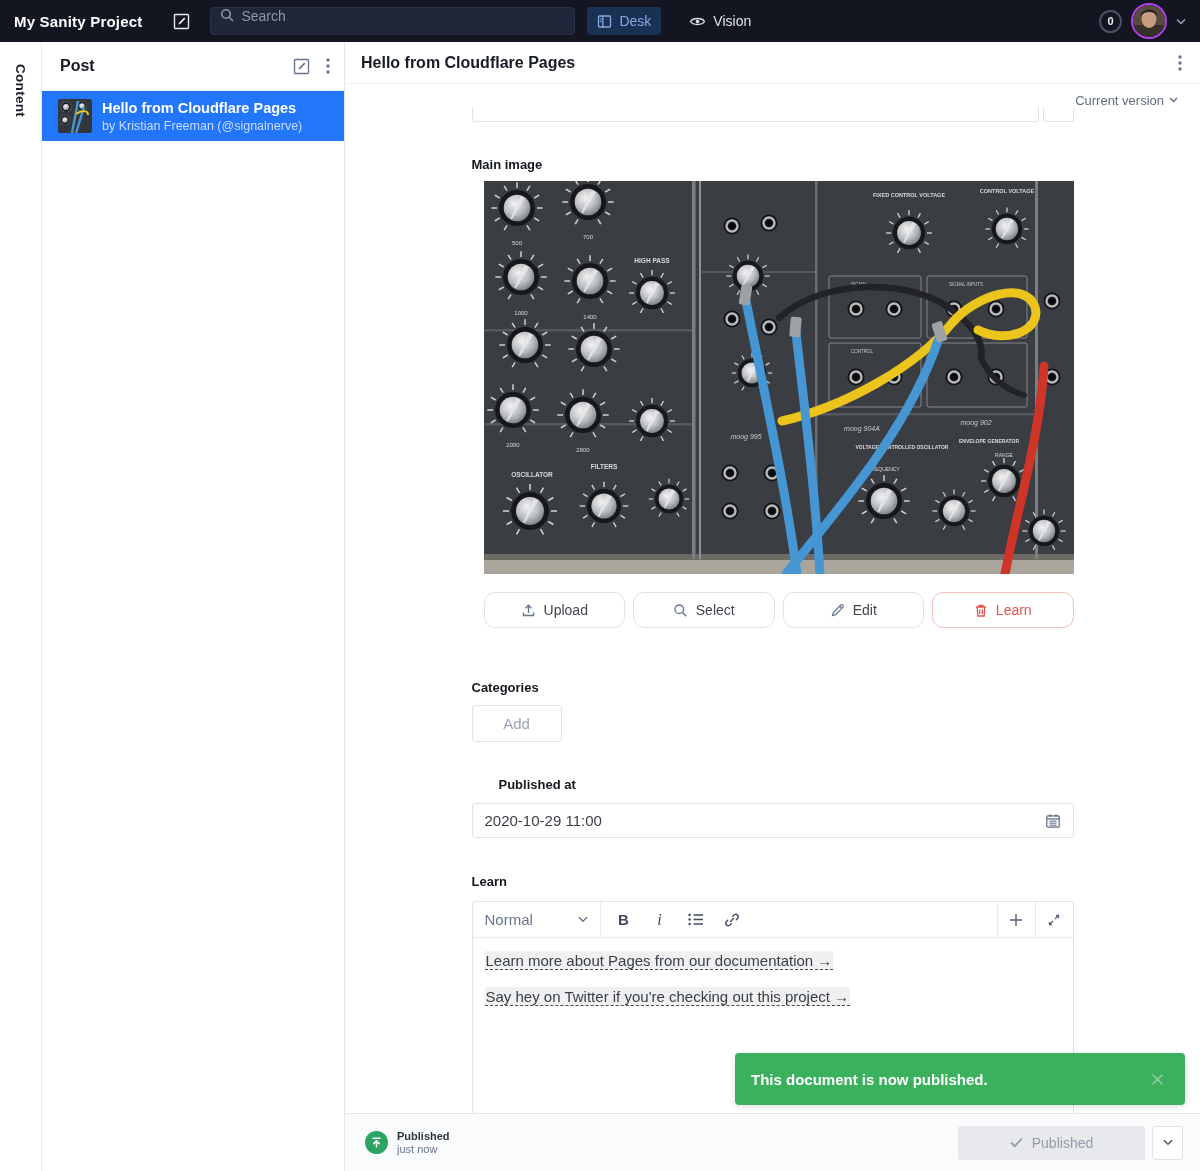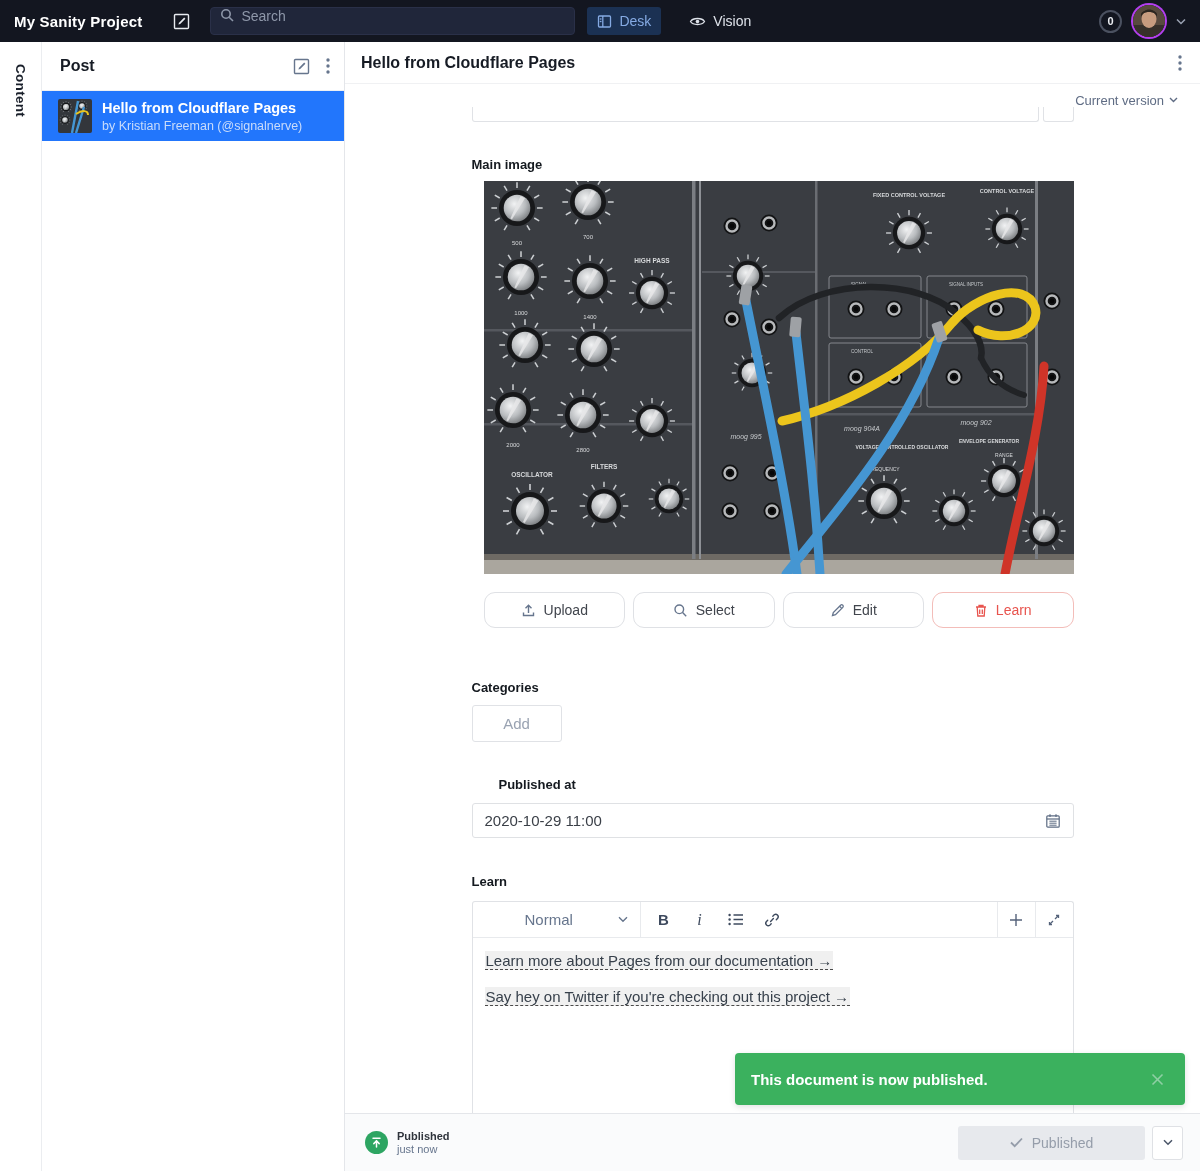--- a/index.html
+++ b/index.html
@@ -108,21 +108,21 @@
     margin-top:11px; height:35px; border:1px solid #dfe1e4; border-radius:3px;
     display:flex; align-items:center; padding:0 12px;
   }
   .date-input input {
     border:none; outline:none; flex:1; font-size:15px; color:#3a3f47; font-family:"Liberation Sans", sans-serif;
   }
   .date-cal { color:#5c6b82; display:flex; cursor:pointer; }
 
   .lbl-body { margin-top:36px; }
   .editor { margin-top:12px; border:1px solid #e0e2e6; border-radius:3px 3px 0 0; border-bottom:none; height:220px; overflow:hidden; }
-  .toolbar { height:36px; display:flex; align-items:stretch; border-bottom:1px solid #e8eaed;padding-left:40px; }
+  .toolbar { height:36px; display:flex; align-items:stretch; border-bottom:1px solid #e8eaed; }
   .tb-style {
     width:128px; display:flex; align-items:center; padding:0 12px; gap:8px;
     border-right:1px solid #e8eaed; color:#66758d; font-size:15px; cursor:pointer;
   }
   .tb-style span { flex:1; }
   .tb-icons { display:flex; align-items:center; padding:0 6px; gap:2px; flex:1; }
   .tb-ic {
     width:34px; height:28px; display:flex; align-items:center; justify-content:center;
     color:#3e4a5e; cursor:pointer; border-radius:2px; font-size:15px;
   }

